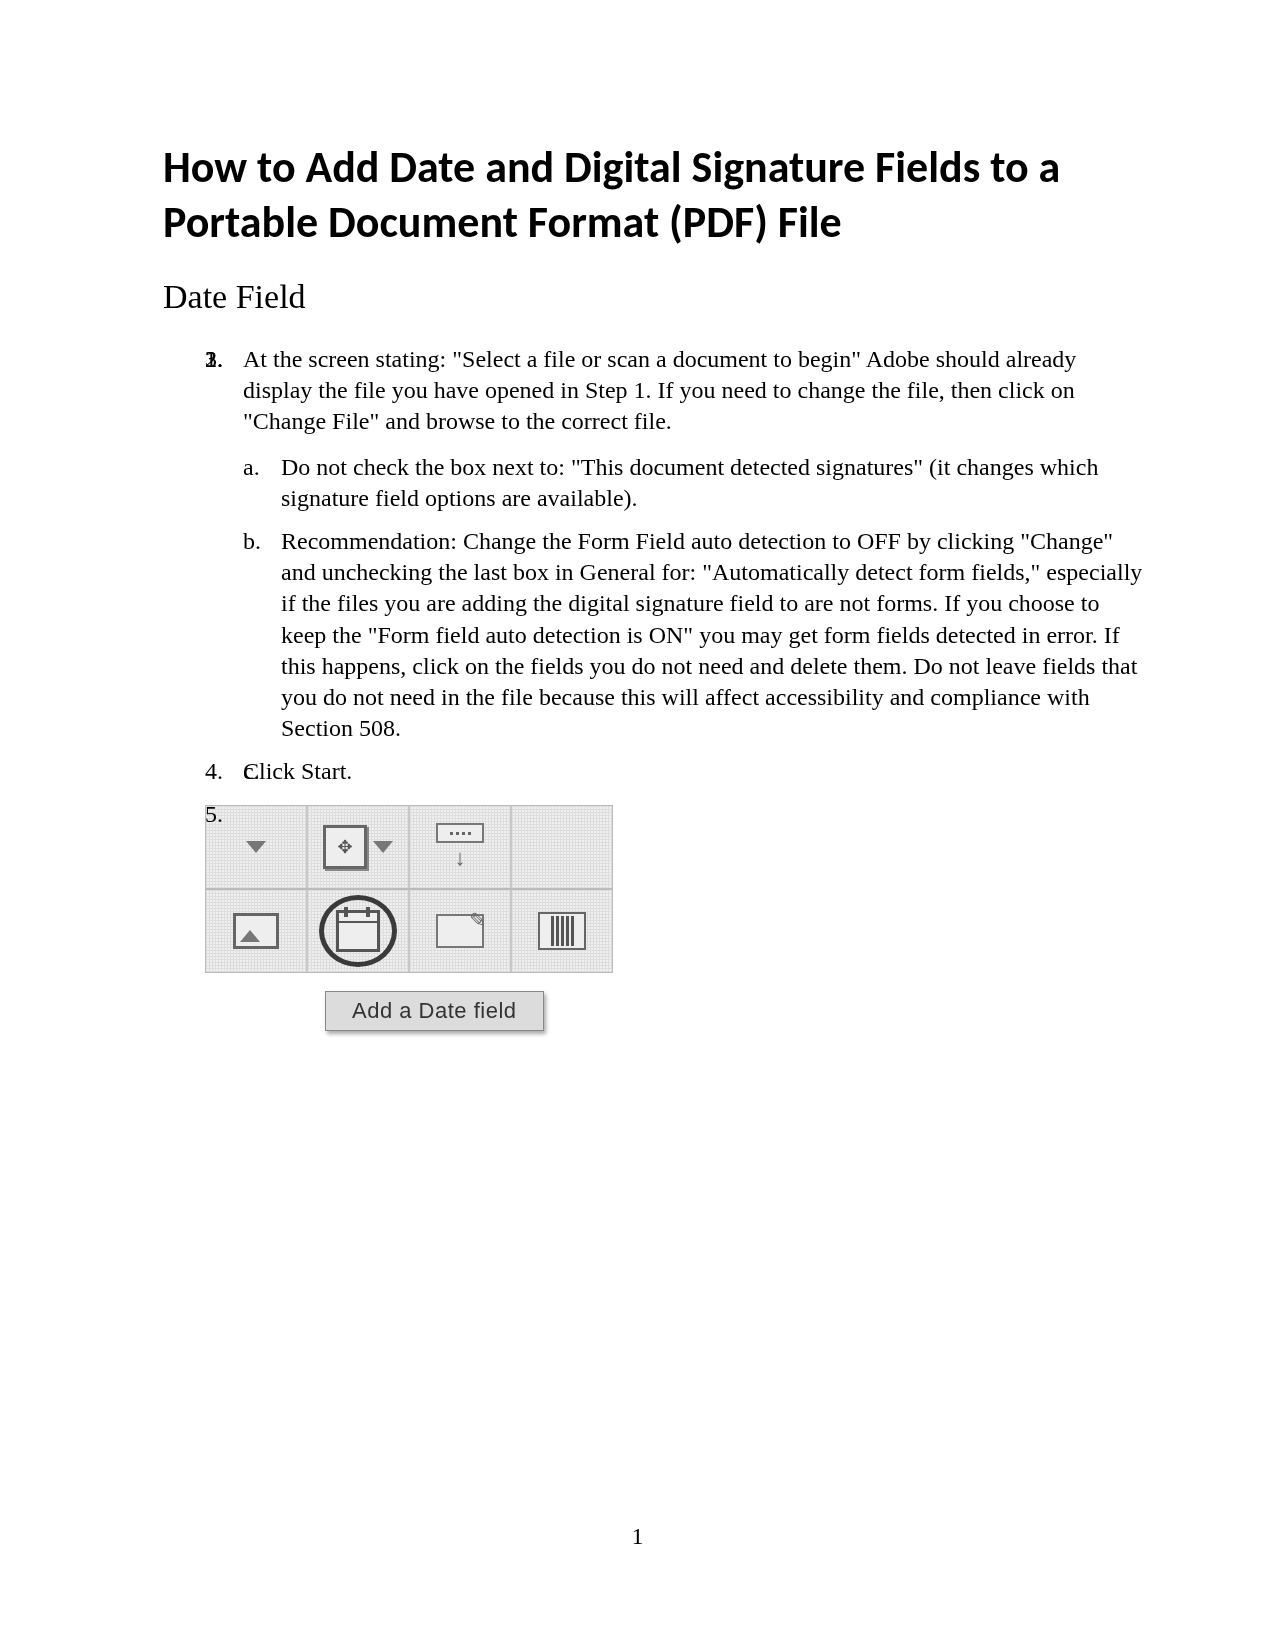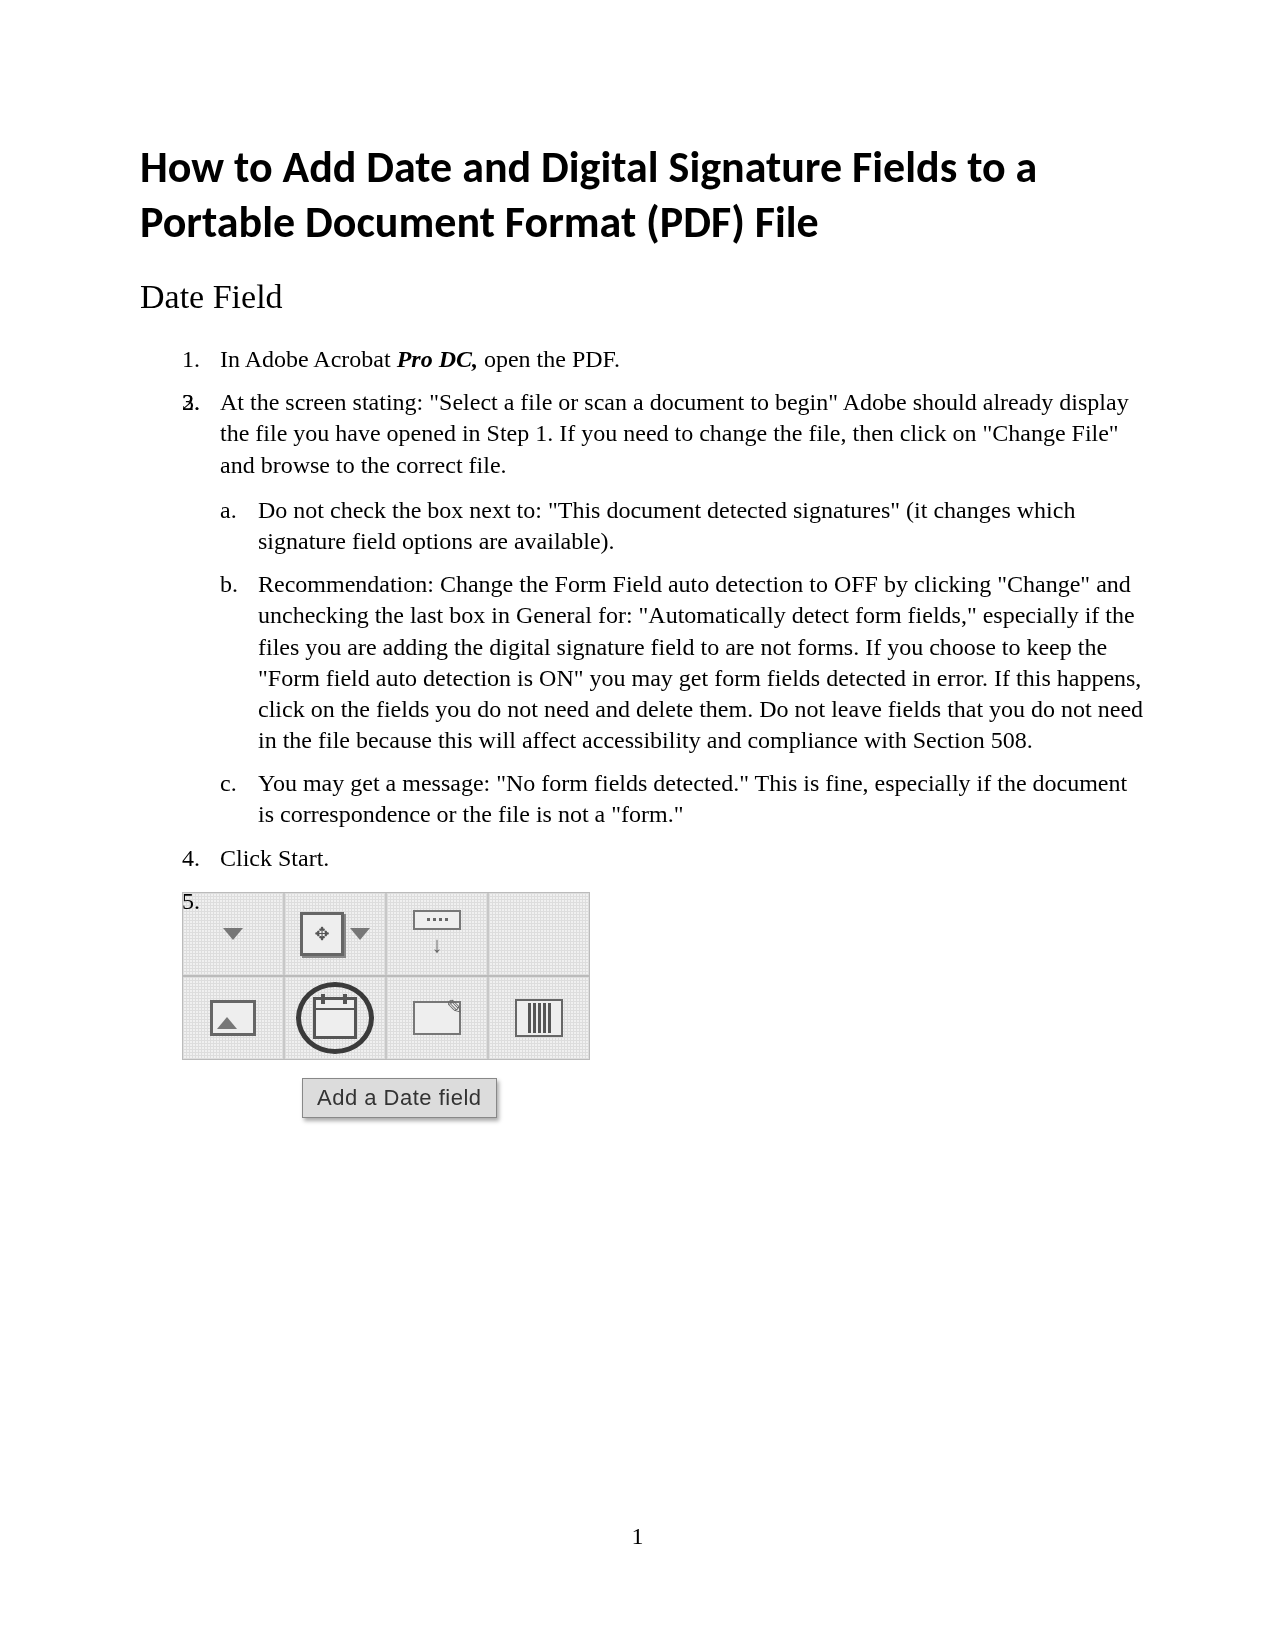--- a/index.html
+++ b/index.html
@@ -7,20 +7,21 @@
     padding: 0;
     background: #fff;
     font-family: "Times New Roman", Times, serif;
     color: #000;
     width: 1275px;
     height: 1650px;
     position: relative;
   }
   .page {
     padding: 140px 130px 0 140px;
+    margin-left: 23px;
   }
   h1.page-title {
     font-family: Calibri, Arial, sans-serif;
     font-weight: 700;
     font-size: 44px;
     line-height: 1.25;
     margin: 0 0 28px 0;
   }
   h2.subtitle {
     font-family: "Times New Roman", Times, serif;
@@ -154,64 +155,60 @@
     content:"✎";position:absolute;right:-4px;top:-8px;color:#666;font-size:20px;
   }
   .barcode-icon{
     width:40px;height:30px;border:2px solid #666;background:#eee;
     display:flex;align-items:center;justify-content:center;gap:2px;padding:2px;
   }
   .barcode-icon span{width:3px;height:100%;background:#555;}
   .tooltip-box{
     display:inline-block;
     margin: 18px 0 0 120px;
-    padding: 6px 14px;
+    padding: 6px 26px;
     background: #dcdcdc;
     border: 1px solid #888;
     box-shadow: 2px 3px 4px #aaa;
     font-family: Verdana, Arial, sans-serif;
     font-size: 22px;
     color: #333;
     letter-spacing: 0.5px;
   }
 </style>
 </head>
 <body>
 
 <div class="page">
   <h1 class="page-title">How to Add Date and Digital Signature Fields to a Portable Document Format (PDF) File</h1>
   <h2 class="subtitle">Date Field</h2>
 
   <ol class="steps">
     <li>
       <span class="num">1.</span>
-      <span>
-        <span>In Adobe Acrobat </span><span class="bolditalic">Pro DC,</span><span> open the PDF.</span>
-      </span>
     </li>
     <li>
       <span class="num">2.</span>
     </li>
     <li>
       <span class="num">3.</span>
       <span>At the screen stating: "Select a file or scan a document to begin" Adobe should already display the file you have opened in Step 1.  If you need to change the file, then click on "Change File" and browse to the correct file.</span>
       <ol class="sub">
         <li>
           <span class="letter">a.</span>
           <span>
             <span>Do </span><span class="underline">not</span><span> check the box next to: "This document detected signatures" (it changes which signature field options are available).</span>
           </span>
         </li>
         <li>
           <span class="letter">b.</span>
           <span>Recommendation:  Change the Form Field auto detection to OFF by clicking "Change" and unchecking the last box in General for: "Automatically detect form fields," especially if the files you are adding the digital signature field to are not forms.  If you choose to keep the "Form field auto detection is ON" you may get form fields detected in error.  If this happens, click on the fields you do not need and delete them.  Do not leave fields that you do not need in the file because this will affect accessibility and compliance with Section 508.</span>
         </li>
         <li>
           <span class="letter">c.</span>
-          <span>You may get a message: "No form fields detected."  This is fine, especially if the document is correspondence or the file is not a "form."</span>
         </li>
       </ol>
     </li>
     <li>
       <span class="num">4.</span>
       <span>Click Start.</span>
     </li>
     <li>
       <span class="num">5.</span>
     </li>

